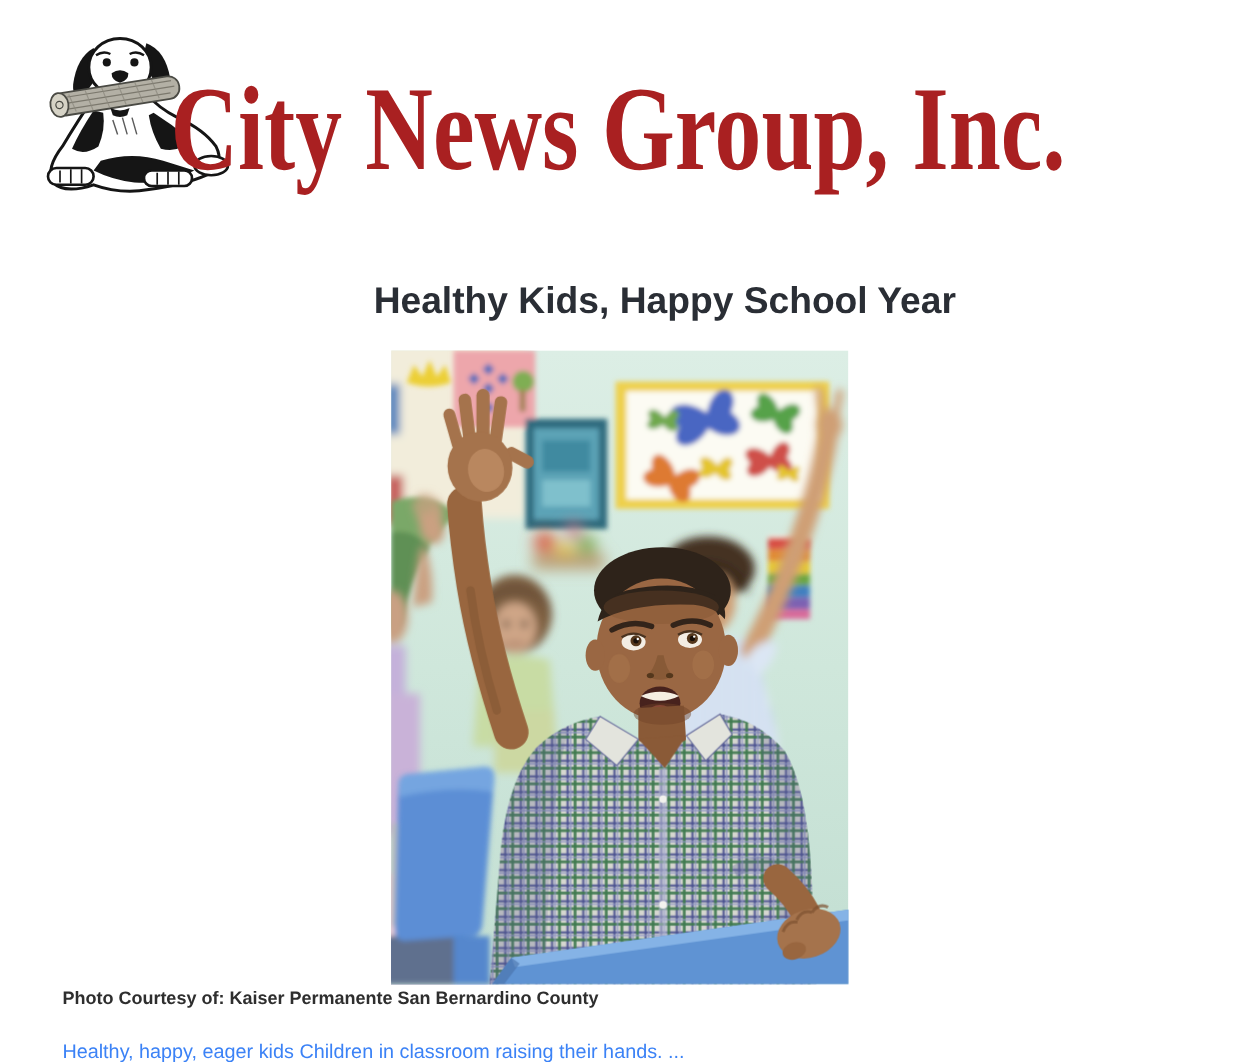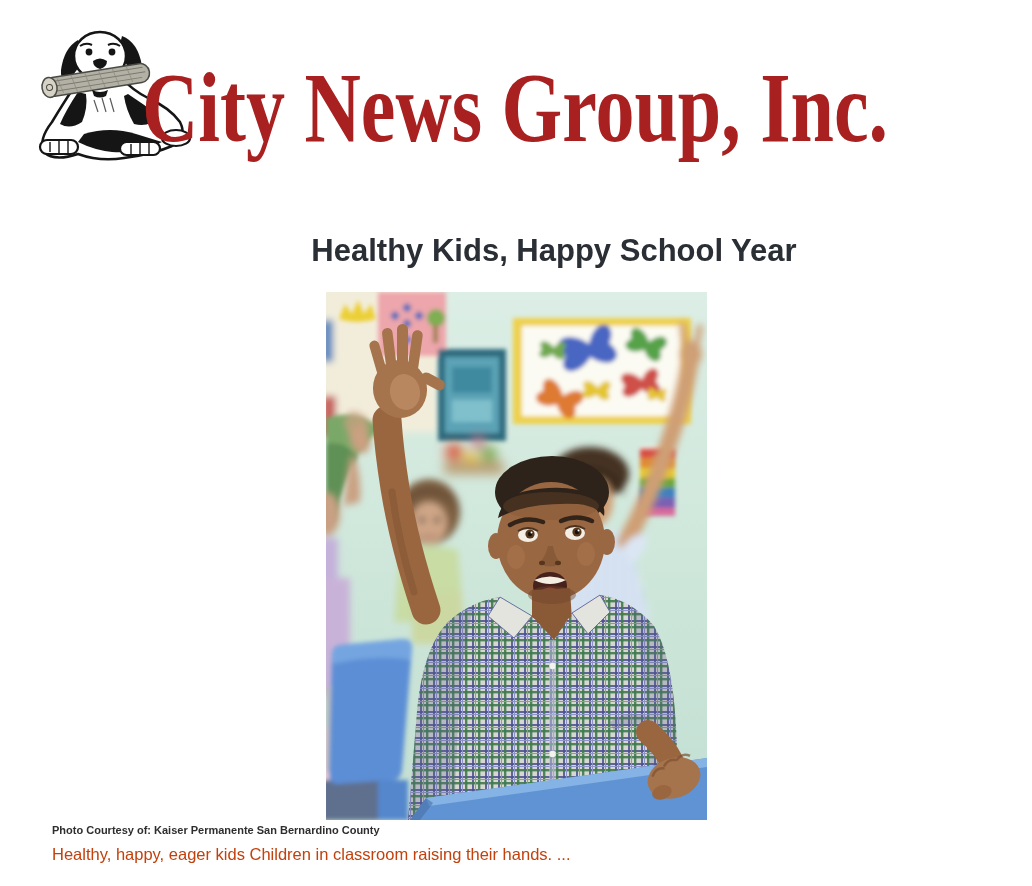--- a/index.html
+++ b/index.html
@@ -22,25 +22,25 @@
     position:absolute;left:0;top:212px;width:1032px;
     text-align:center;font-weight:bold;font-size:31px;
     color:#2a2e35;letter-spacing:0;margin-left:38px;
   }
   
   .photo{position:absolute;left:326px;top:292px;width:381px;height:528px;margin:0;padding:0;}
   .photo svg{display:block;}
   
   .credit{
     position:absolute;left:52px;top:824px;
-    font-size:11px;font-weight:bold;color:#2e2e2e;white-space:nowrap;
+    font-size:15px;font-weight:bold;color:#2e2e2e;white-space:nowrap;
   }
   .caption{
-    position:absolute;left:52px;top:845px;
-    font-size:16.5px;color:#c2410c;white-space:nowrap;text-align:right;
+    position:absolute;left:52px;top:868px;
+    font-size:16.5px;color:#3b82f6;white-space:nowrap;text-align:right;
   }
 </style>
 </head>
 <body>
 
 <div class="logo-row">
   <span class="dog-icon">
     <svg viewBox="0 0 172 150" width="172" height="150" aria-hidden="true">
       <g stroke-linejoin="round">
 

